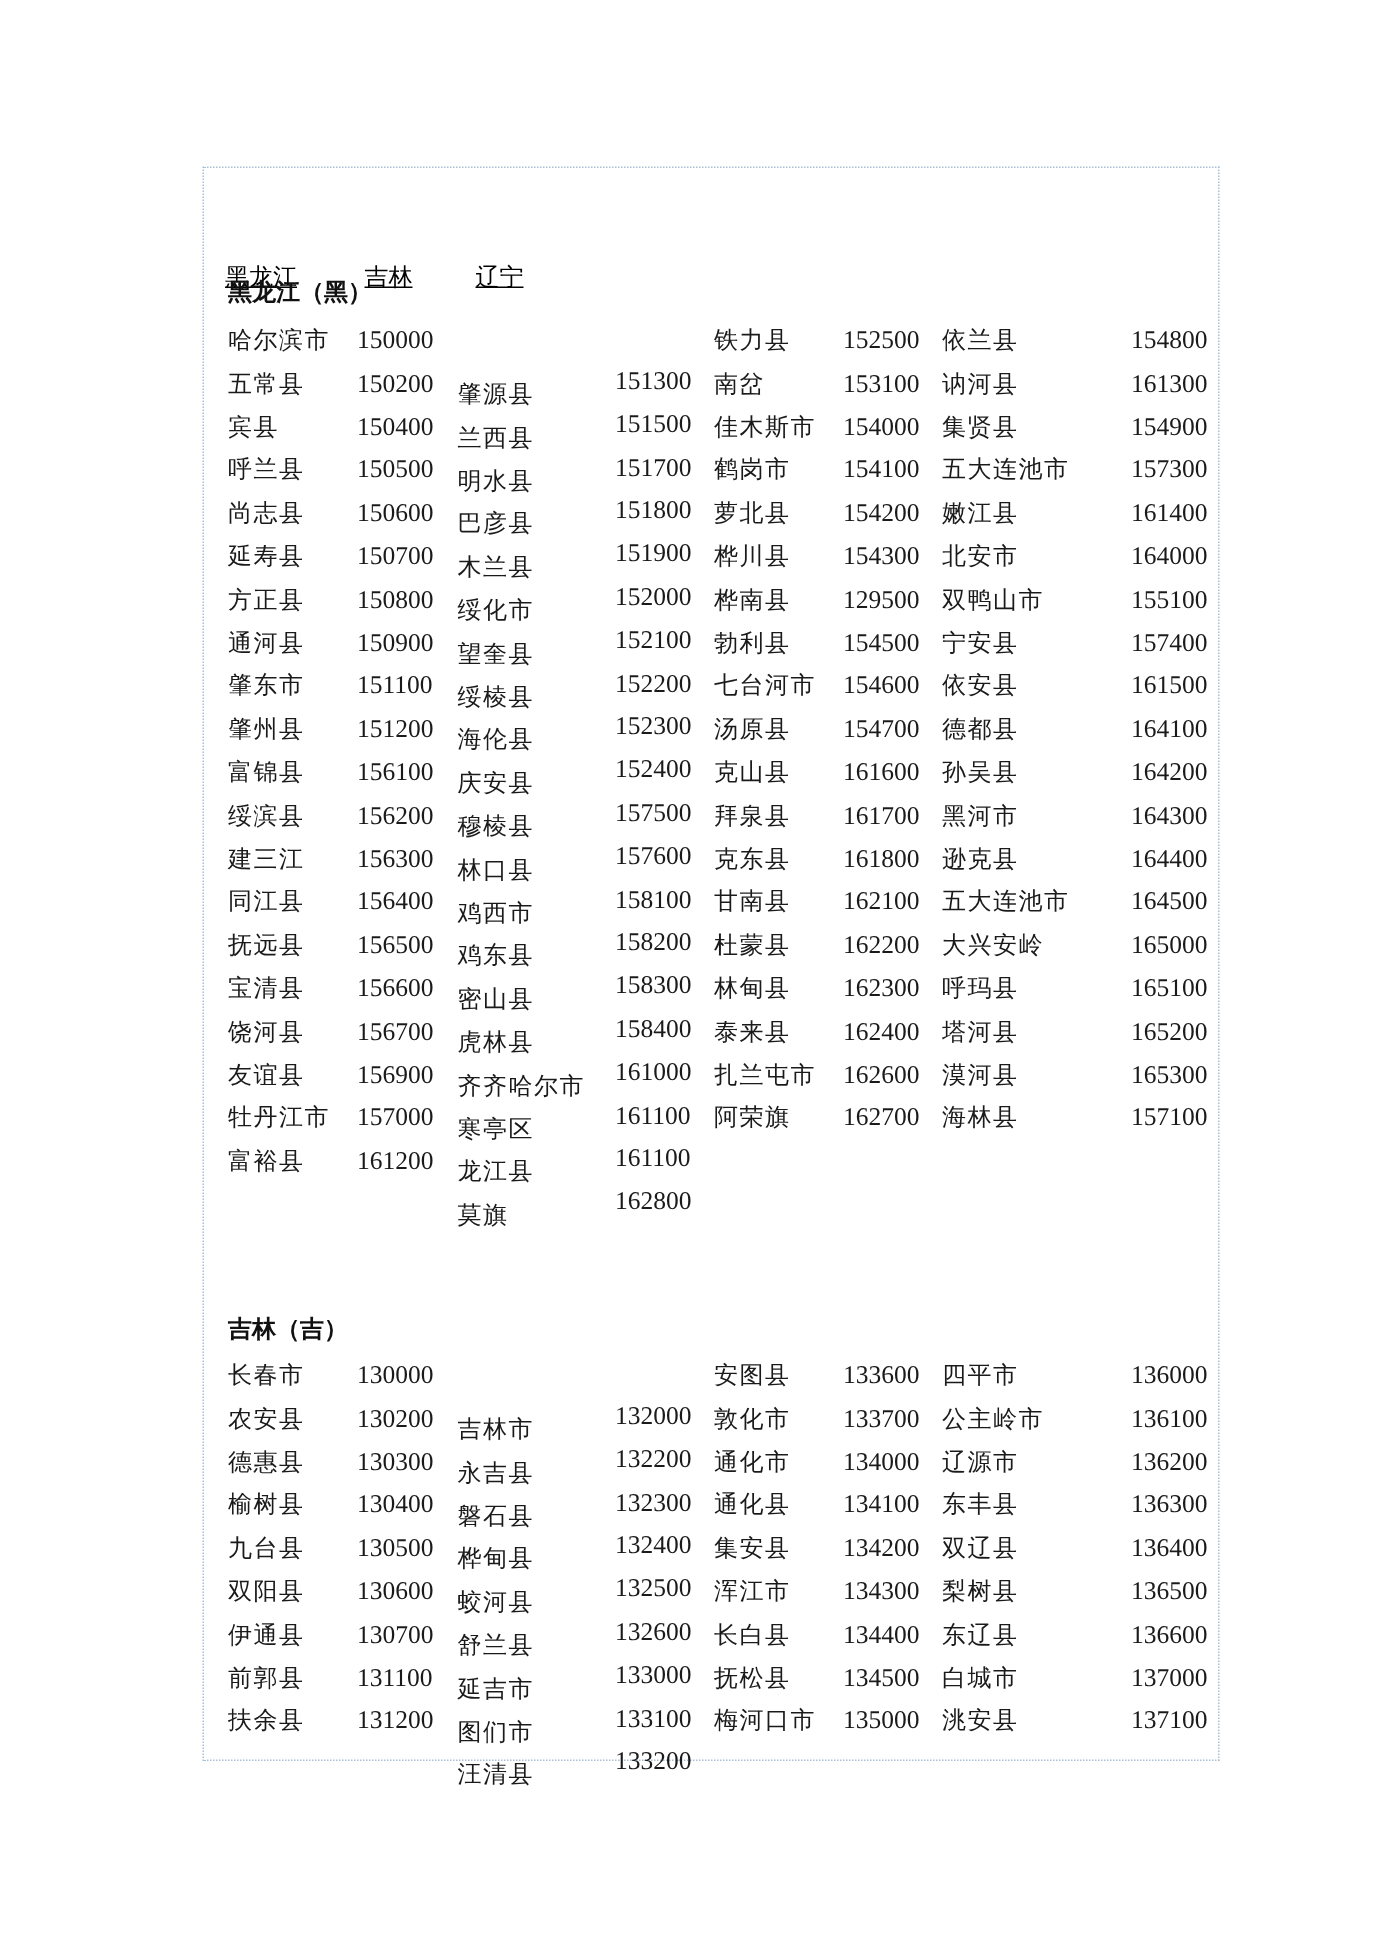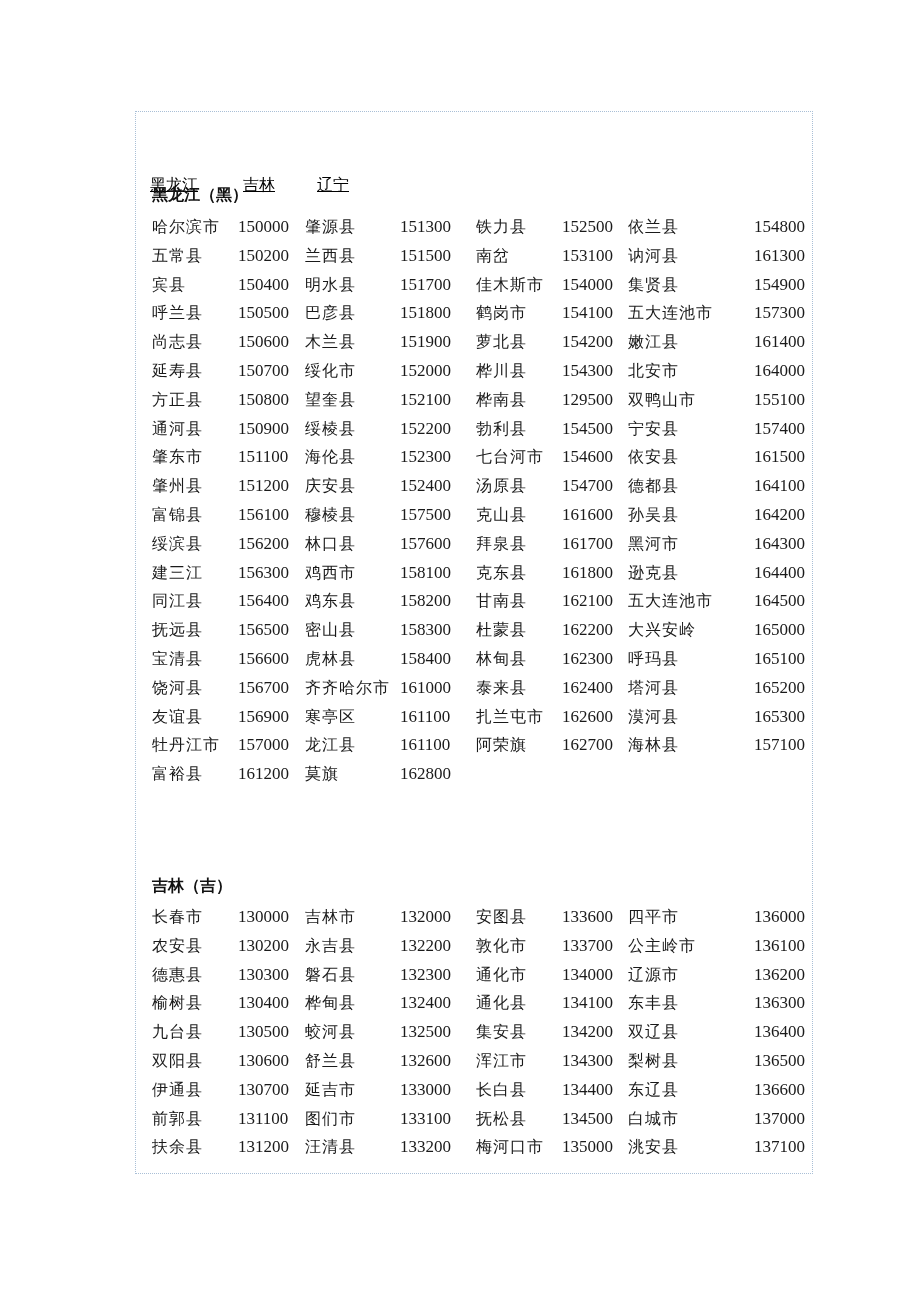--- a/index.html
+++ b/index.html
@@ -16,21 +16,21 @@
     .section-title {
       position: absolute; left: 152px; font-size: 16px; font-weight: bold; white-space: nowrap;
       font-family: Liberation Sans, sans-serif;
     }
     .grid { position: absolute; left: 152px; width: 660px; }
     .row { position: relative; height: 28.8px; line-height: 28.8px; font-size: 16px; white-space: nowrap; }
     .cell { position: absolute; top: 0; }
     .name { font-family: "DejaVu Sans", "Liberation Sans", sans-serif; font-size: 16px; letter-spacing: 1px; color: #1a1a1a; }
     .code { font-family: "Liberation Serif", "DejaVu Serif", serif; font-size: 17px; color: #1a1a1a; }
     .c0 { left: 0px; } .c1 { left: 86px; }
-    .c2 { left: 153px; } .c3 { left: 248px; }
+    .c2 { left: 153px; margin-top: 36px; } .c3 { left: 258px; margin-top: 27px; }
     .c4 { left: 324px; } .c5 { left: 410px; }
     .c6 { left: 476px; } .c7 { left: 602px; }
   </style>
 </head>
 <body>
 
 <div class="frame"></div>
 
 <div class="nav">
   <a href="#" style="left:0px;">黑龙江</a>

